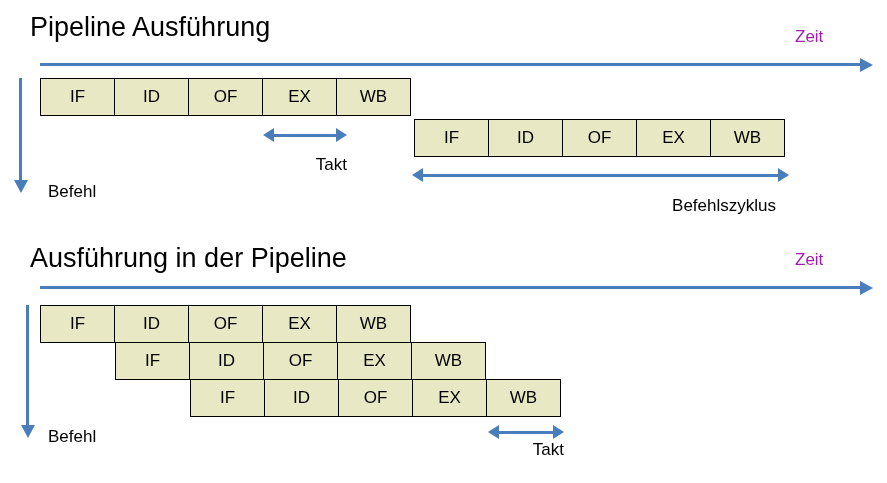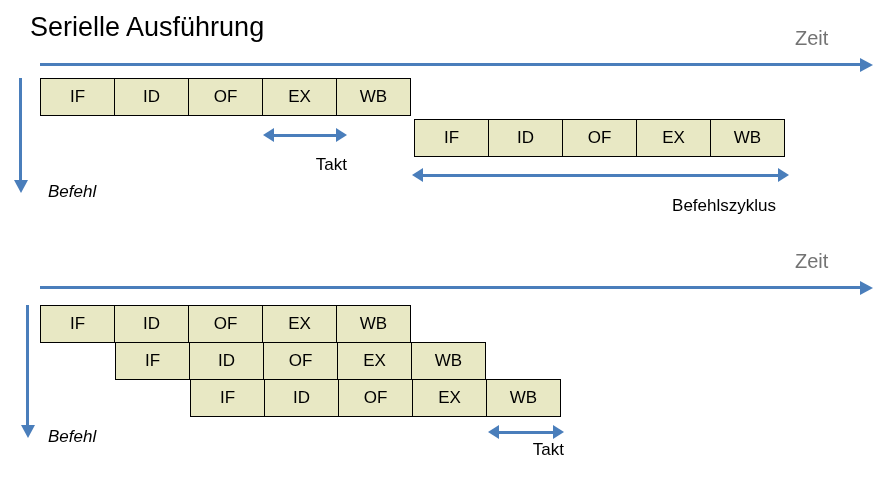--- a/index.html
+++ b/index.html
@@ -24,32 +24,32 @@
   .axis-line{
     position:absolute;height:3px;background:#4A7EBB;
   }
   .axis-head{
     position:absolute;width:0;height:0;
     border-top:7px solid transparent;
     border-bottom:7px solid transparent;
     border-left:13px solid #4A7EBB;
   }
   .axis-label{
-    position:absolute;font-size:20px;color:#737373;white-space:nowrap;
+    position:absolute;font-size:17px;color:#a21caf;white-space:nowrap;
   }
 
   
   .vline{position:absolute;width:3px;background:#4A7EBB;}
   .vhead{
     position:absolute;width:0;height:0;
     border-left:7px solid transparent;
     border-right:7px solid transparent;
     border-top:13px solid #4A7EBB;
   }
-  .vlabel{position:absolute;font-size:17px;color:#000;white-space:nowrap;font-style:italic;}
+  .vlabel{position:absolute;font-size:17px;color:#000;white-space:nowrap;}
 
   
   .row{position:absolute;display:flex;}
   .cell{
     width:75px;height:38px;
     box-sizing:border-box;
     background:#E8E8C4;
     border:1px solid #000000;
     margin-left:-1px;
     display:flex;align-items:center;justify-content:center;
@@ -77,21 +77,21 @@
   .measure-label{
     position:absolute;font-size:17px;color:#000;white-space:nowrap;
     text-align:right;
   }
 </style>
 </head>
 <body>
 
 <div class="stage">
 
-  <div class="title" style="left:30px;top:12px;">Serielle Ausführung</div>
+  <div class="title" style="left:30px;top:12px;">Pipeline Ausführung</div>
 
   <div class="axis-label" style="left:795px;top:27px;">Zeit</div>
   <div class="axis-line" style="left:40px;top:63px;width:822px;"></div>
   <div class="axis-head" style="left:860px;top:58px;"></div>
 
   <div class="vline" style="left:19px;top:78px;height:104px;"></div>
   <div class="vhead" style="left:14px;top:180px;"></div>
   <div class="vlabel" style="left:48px;top:182px;">Befehl</div>
 
   <div class="row" style="left:40px;top:78px;">
@@ -117,20 +117,21 @@
   </div>
   <div class="measure-label" style="left:263px;top:155px;width:84px;">Takt</div>
 
   <div class="measure" style="left:412px;top:168px;width:377px;">
     <div class="hl"></div>
     <div class="bar"></div>
     <div class="hr"></div>
   </div>
   <div class="measure-label" style="left:399px;top:196px;width:377px;">Befehlszyklus</div>
 
+  <div class="title" style="left:30px;top:243px;">Ausführung in der Pipeline</div>
 
   <div class="axis-label" style="left:795px;top:250px;">Zeit</div>
   <div class="axis-line" style="left:40px;top:286px;width:822px;"></div>
   <div class="axis-head" style="left:860px;top:281px;"></div>
 
   <div class="vline" style="left:26px;top:305px;height:122px;"></div>
   <div class="vhead" style="left:21px;top:425px;"></div>
   <div class="vlabel" style="left:48px;top:427px;">Befehl</div>
 
   <div class="row" style="left:40px;top:305px;">

